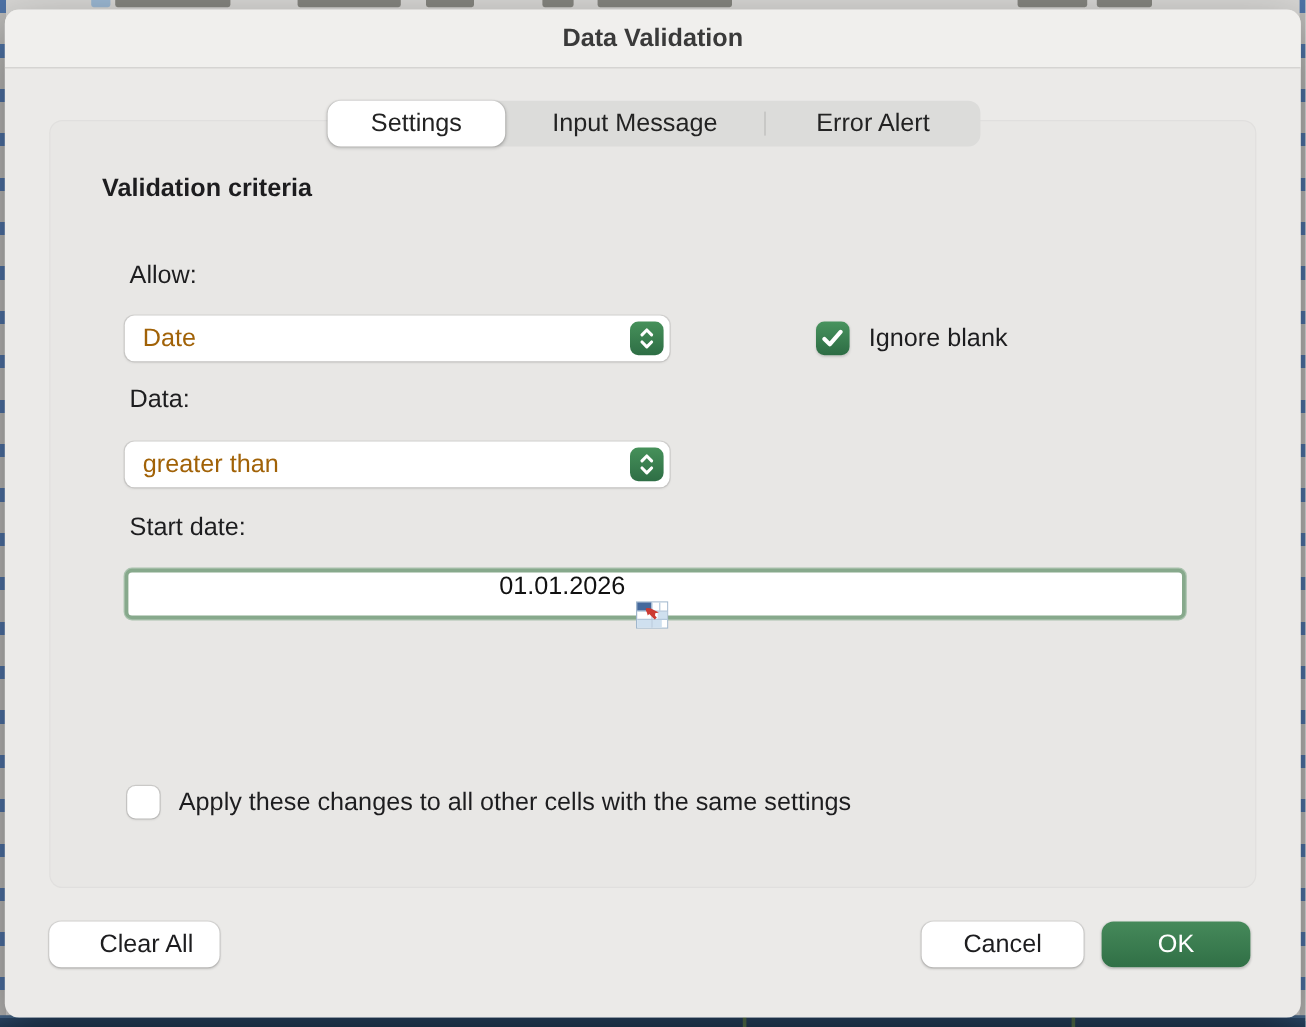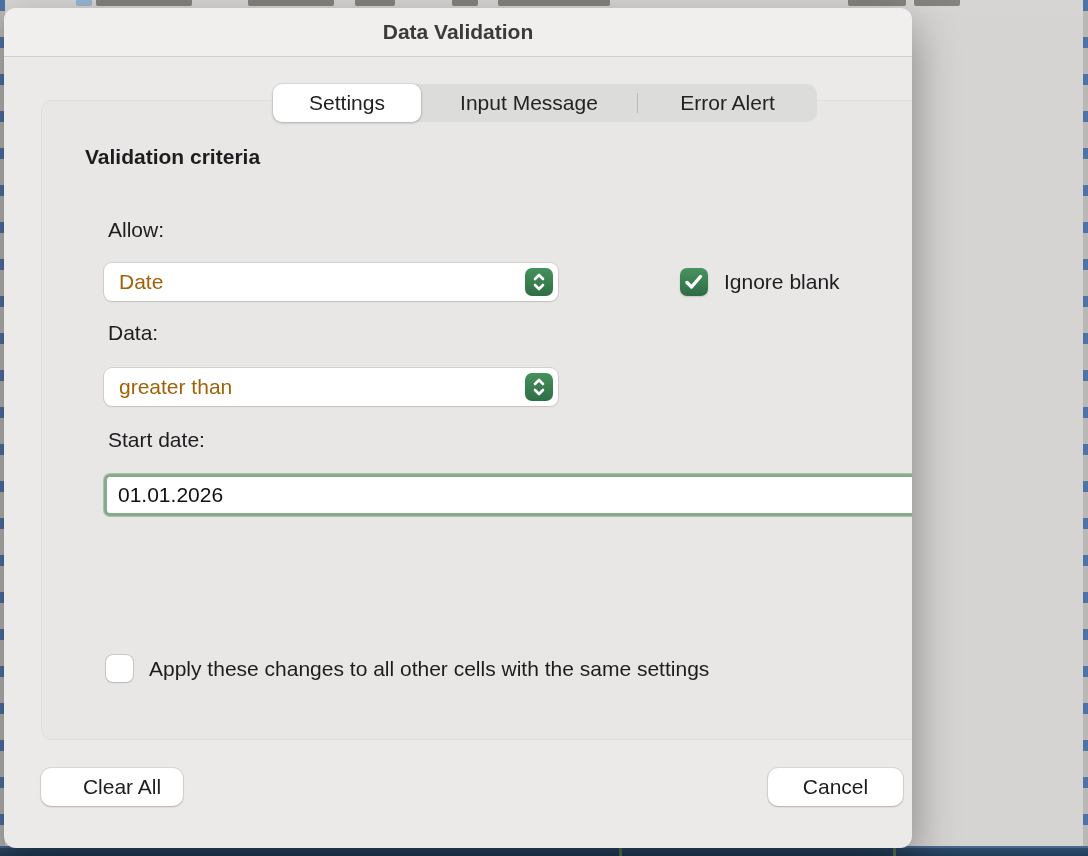--- a/index.html
+++ b/index.html
@@ -16,21 +16,21 @@
   .frag { position:absolute; top:0; height:6px; background:#76756f; border-radius:0 0 2px 2px; opacity:.85; }
   .frag.blue { background:#8fb0d0; }
   .bg-side { position:absolute; top:0; width:5px; height:856px;
     background:repeating-linear-gradient(180deg,#4f73a6 0 11px,#b9b8b6 11px 37px); }
   .bg-side.left { left:0; } .bg-side.right { right:0; }
   .bg-bottom { position:absolute; left:0; bottom:0; width:1088px; height:10px;
     background:linear-gradient(180deg,#4a6b8e 0 2px,#2c4a6b 2px,#223c58 100%); }
   .bg-bottom .sep { position:absolute; top:0; width:3px; height:10px; background:#57764f; }
 
   
-  .dialog { position:absolute; left:4px; top:8px; width:908px; height:840px;
+  .dialog { position:absolute; left:4px; top:8px; width:1080px; height:840px;
     background:#ebeae8; border-radius:12px; box-shadow:0 18px 45px rgba(0,0,0,.4);
     overflow:hidden; }
   .titlebar { position:absolute; left:0; top:0; width:100%; height:49px;
     background:#f0efed; border-bottom:1px solid #cfcecb;
     display:flex; align-items:center; justify-content:center; }
   .titlebar .title { font-size:21px; font-weight:bold; color:#3a3a3a; }
 
   
   .tabs { position:absolute; left:269px; top:76px; width:544px; height:38px;
     background:#dcdcda; border-radius:10px; display:flex; align-items:center; z-index:3; }
@@ -63,21 +63,21 @@
     box-shadow:0 1px 2px rgba(0,0,0,.15);
     display:flex; align-items:center; justify-content:center; }
   .checkbox-off { width:27px; height:27px; border-radius:7px; background:#ffffff;
     box-shadow:0 0 0 1px rgba(0,0,0,.12), 0 1px 2px rgba(0,0,0,.1); }
   .check-label { position:static; font-size:21px; color:#1d1d1f; }
   .check-row { display:flex; align-items:center; gap:16px; }
 
   
   .entry { left:62px; top:373px; width:884px; height:42px; background:#ffffff;
     border:3px solid #87a98c; border-radius:6px; box-shadow:0 0 0 1px #a9c2ad;
-    display:flex; align-items:center; }
+    display:flex; align-items:center;flex-direction:column; }
   .entry input { position:static; flex:1; border:none; outline:none; background:transparent;
     font-family:"Liberation Sans","DejaVu Sans",sans-serif; font-size:21px; color:#111;
     padding-left:11px; height:100%; }
   .range-icon { position:static; width:27px; height:23px; margin-right:5px; flex:0 0 auto; }
 
   
   .btn { position:absolute; height:38px; border-radius:10px; font-size:21px;
     display:flex; align-items:center; justify-content:center; cursor:default; z-index:2; }
   .btn-white { background:#ffffff; color:#1d1d1f;
     box-shadow:0 0 0 1px rgba(0,0,0,.07), 0 1px 2px rgba(0,0,0,.18); }
@@ -107,21 +107,21 @@
   <div class="sep" style="left:893px;"></div>
 </div>
 
 <div class="dialog">
 
   <div class="titlebar">
     <div class="title">Data Validation</div>
   </div>
 
   <div class="tabs">
-    <div class="tab selected" style="width:148px;">
+    <div class="tab selected" style="width:148px;border-radius:11px;">
       <span>Settings</span>
     </div>
     <div class="tab" style="width:216px;">
       <span>Input Message</span>
     </div>
     <div class="tab-sep"></div>
     <div class="tab" style="width:179px;">
       <span>Error Alert</span>
     </div>
   </div>

